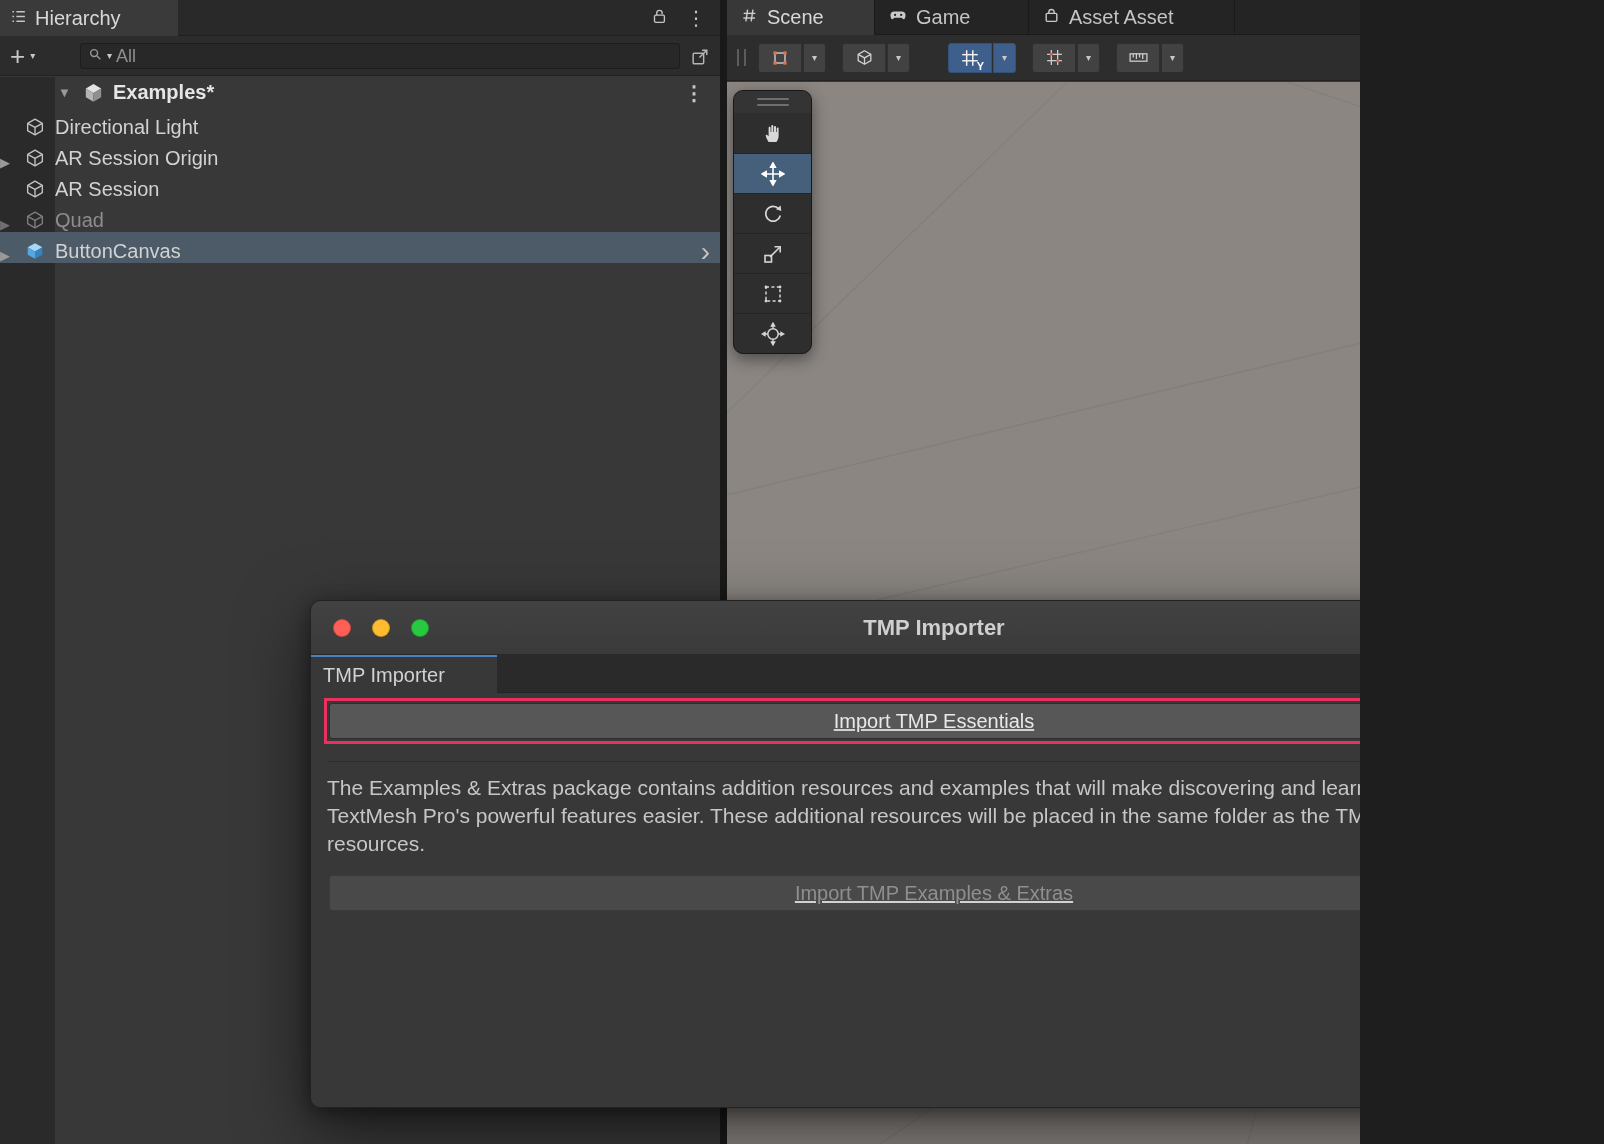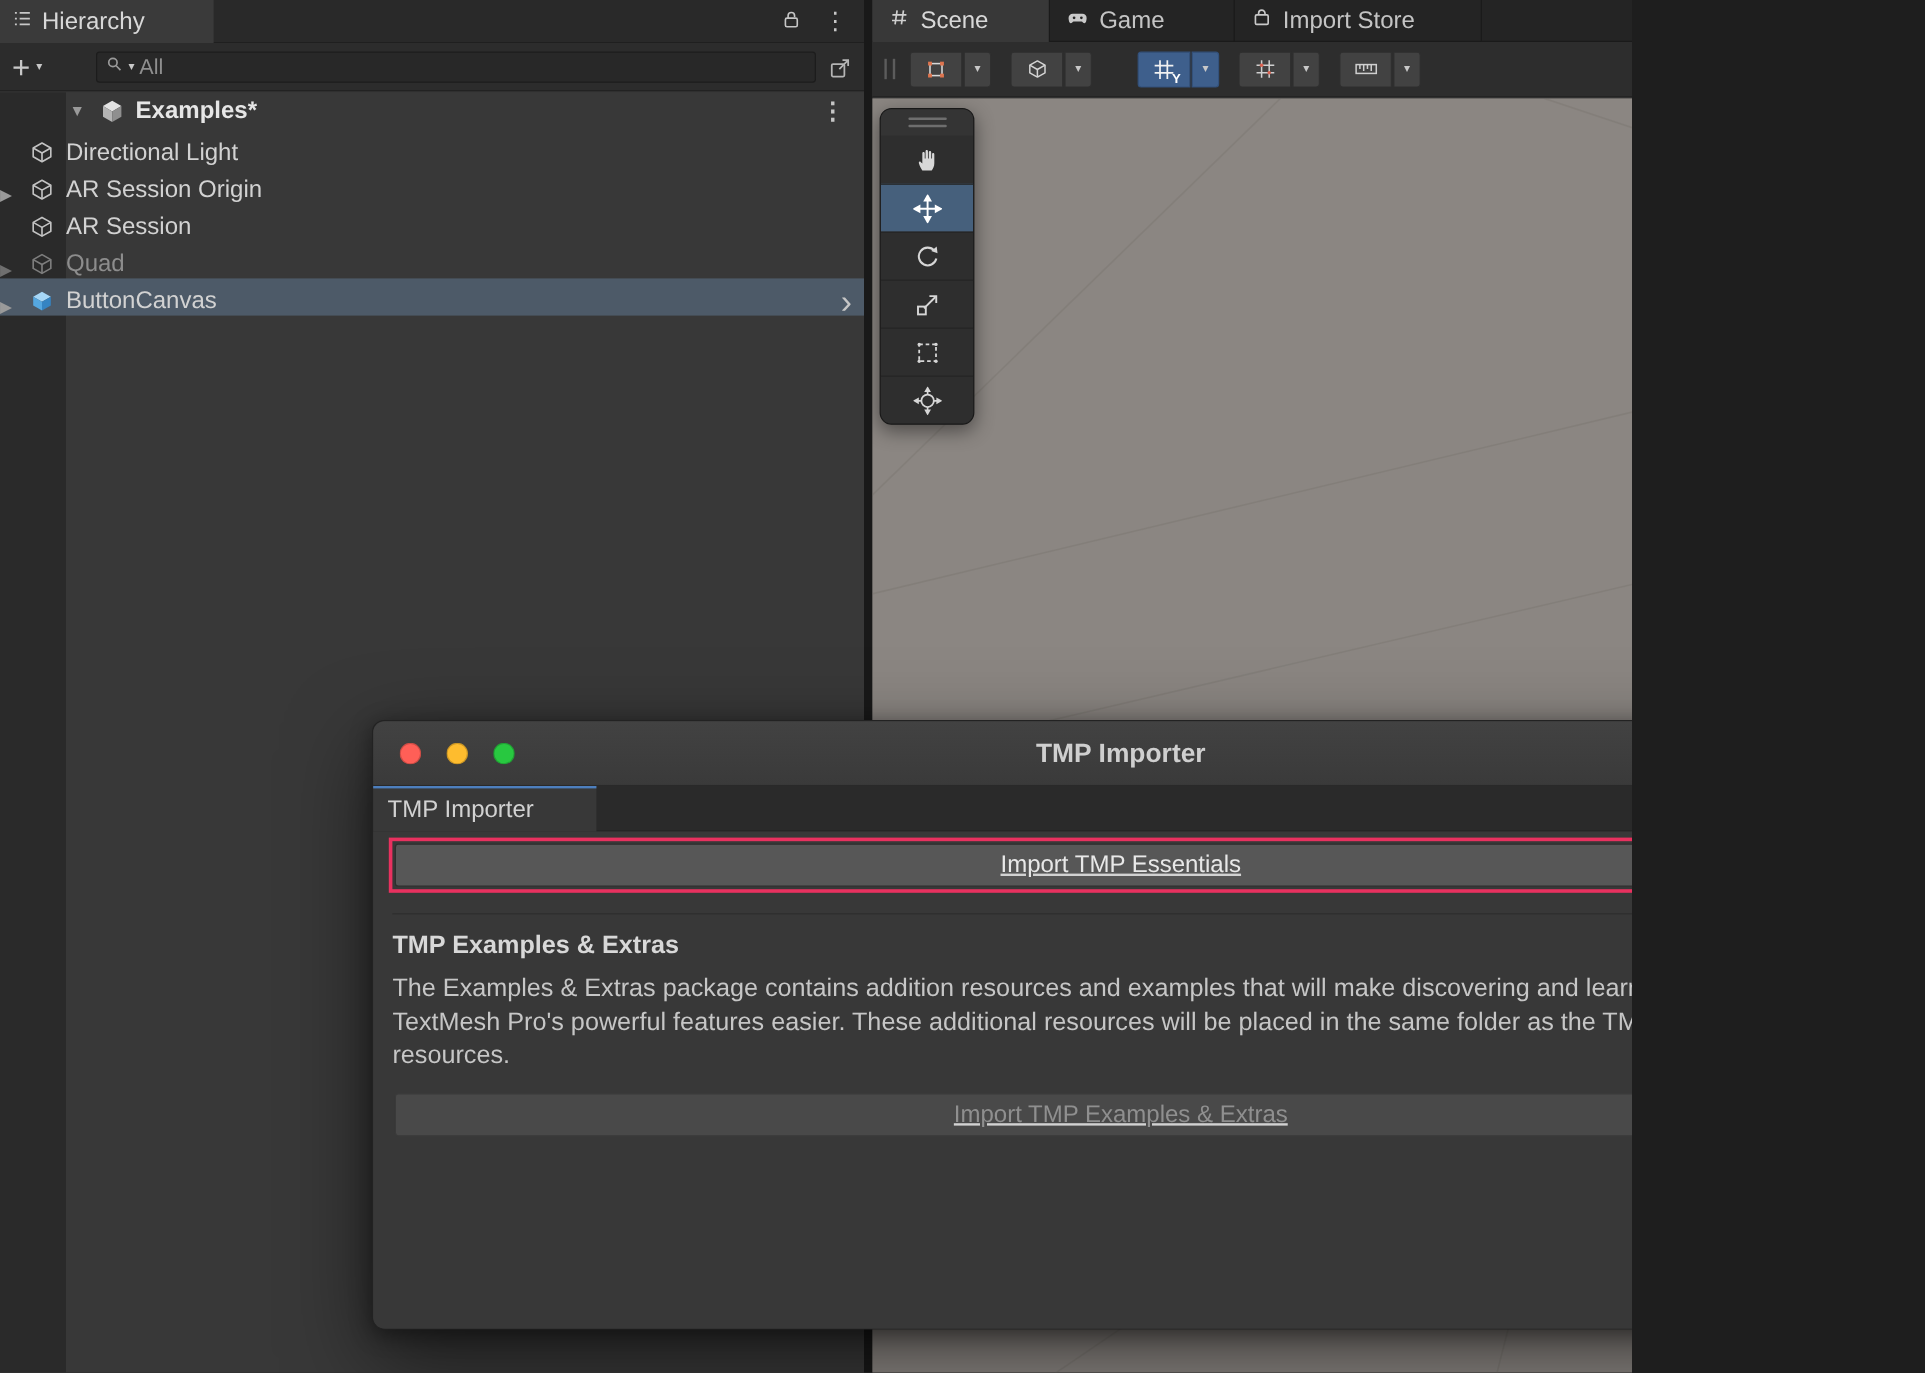--- a/index.html
+++ b/index.html
@@ -254,21 +254,21 @@
         </span>
         <span>Game</span>
       </div>
       <div class="scene-tab" style="width:206px">
         <span>
           <svg width="17" height="17" viewBox="0 0 16 16" fill="none" stroke="#c9c9c9" stroke-width="1.3">
             <path d="M5.5 6V4.8a2.5 2.5 0 0 1 5 0V6"></path>
               <rect x="3" y="6" width="10" height="7.5" rx="1"></rect>
           </svg>
         </span>
-        <span>Import Store</span>
+        <span>Asset Asset</span>
       </div>
     </div>
 
     <div class="scene-toolbar">
       <span class="tb-handle"></span>
 
       <div class="tb-group">
         <span class="tb-btn tb-icon-btn">
           <svg width="20" height="20" viewBox="0 0 20 20" fill="none" stroke="#d8d8d8" stroke-width="1.3">
             <rect x="5" y="5" width="10" height="10"></rect>
@@ -445,21 +445,20 @@
 
     <div class="dialog-content">
       <div>
         <div class="btn-wrap">
           <button class="unity-btn">Import TMP Essentials</button>
           <div class="pink-outline"></div>
         </div>
       </div>
 
       <div class="sec2">
-        <div class="sec-heading">TMP Examples &amp; Extras</div>
         <div class="sec-body">The Examples &amp; Extras package contains addition resources and examples that will make discovering and learning about TextMesh Pro's powerful features easier. These additional resources will be placed in the same folder as the TMP essential resources.</div>
         <div class="btn-wrap">
           <button class="unity-btn disabled">Import TMP Examples &amp; Extras</button>
         </div>
       </div>
     </div>
   </div>
 
 </div>
 

